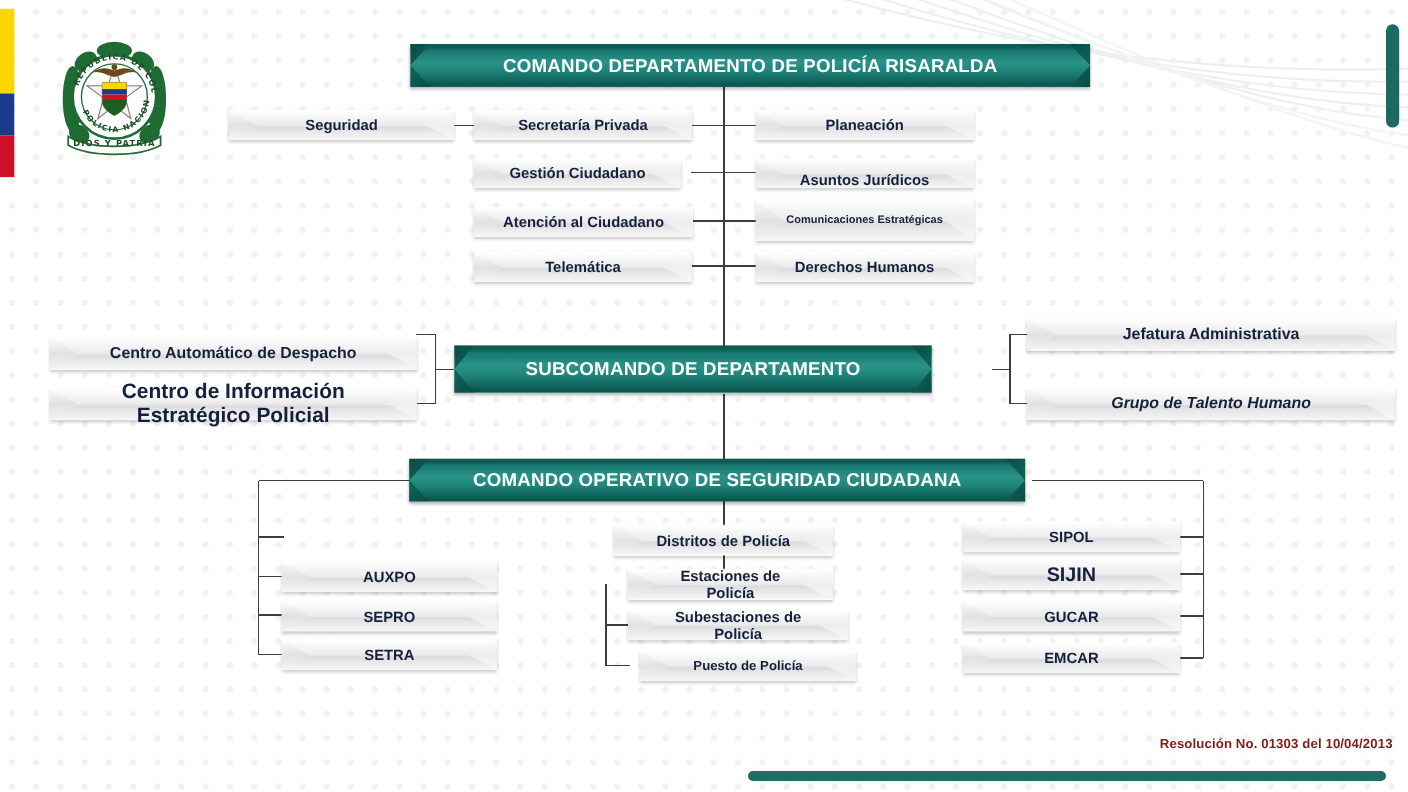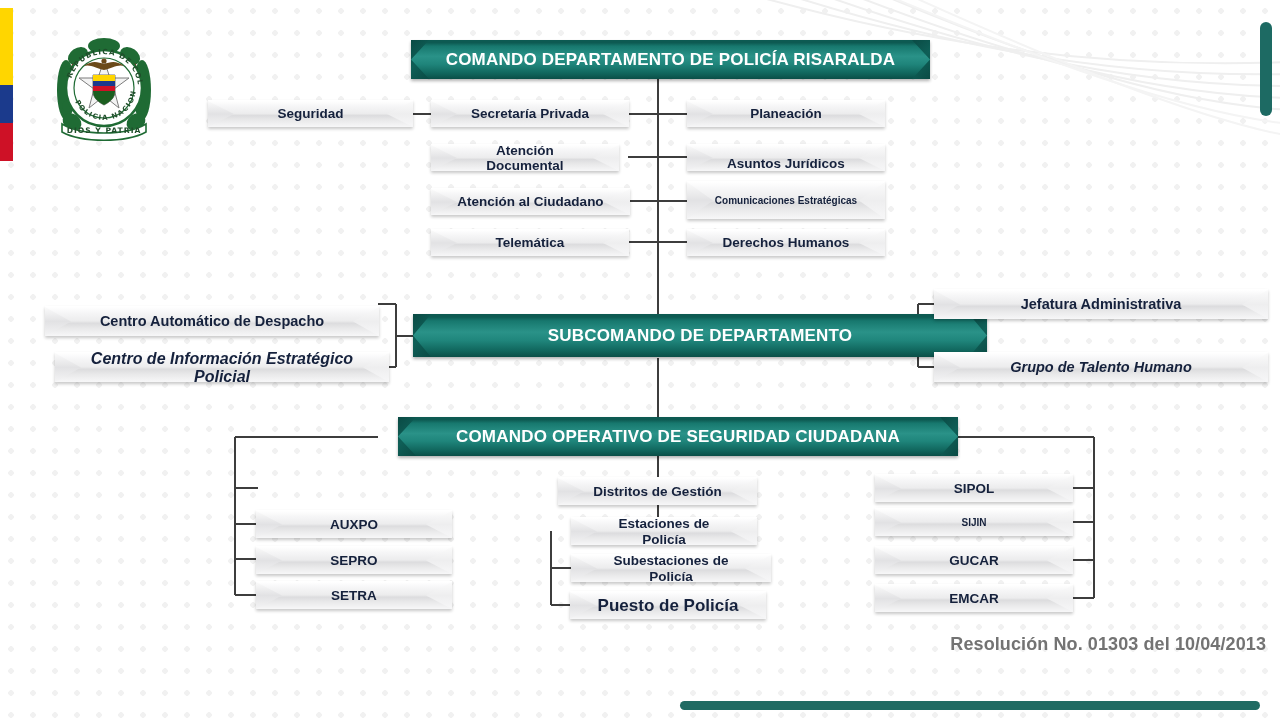--- a/index.html
+++ b/index.html
@@ -88,22 +88,22 @@
   }
   .node .chev-r{
     right:0;
     background:linear-gradient(to bottom,#fbfbfb 0%,#eeeeef 50%,#f7f7f8 100%);
     clip-path:polygon(100% 0, 100% 100%, 0 50%);
   }
   .node .lbl{position:relative;z-index:2;padding:0 26px;}
 
   
   #footer-note{
-    position:absolute;right:14px;top:634px;
-    font-size:18px;font-weight:bold;color:#737373;
+    position:absolute;right:14px;top:669px;
+    font-size:12px;font-weight:bold;color:#7f1d1d;
     letter-spacing:.1px;
   }
 
   
   #emblem{position:absolute;left:48px;top:30px;width:112px;height:122px;}
 </style>
 </head>
 <body>
 
 <div id="bg-dots"></div>
@@ -232,40 +232,40 @@
     <line x1="658" y1="503" x2="658" y2="531"></line>
 
     <line x1="551" y1="531" x2="551" y2="605"></line>
     <line x1="551" y1="568" x2="573" y2="568"></line>
     <line x1="551" y1="605" x2="573" y2="605"></line>
   </g>
 </svg>
 
 <div id="chart">
 
-  <div class="node-primary" style="left:411px;top:40px;width:519px;height:39px;font-size:17px;">
+  <div class="node-primary" style="left:373px;top:40px;width:618px;height:39px;font-size:17px;">
     <span>COMANDO DEPARTAMENTO DE POLICÍA RISARALDA</span>
   </div>
 
   <div class="node" style="left:431px;top:100px;width:198px;height:27px;font-size:13.5px;">
     <span class="chev-l"></span>
     <span class="chev-r"></span>
     <span class="lbl">Secretaría Privada</span>
   </div>
 
   <div class="node" style="left:208px;top:100px;width:205px;height:27px;font-size:13.5px;">
     <span class="chev-l"></span>
     <span class="chev-r"></span>
     <span class="lbl">Seguridad</span>
   </div>
 
   <div class="node" style="left:431px;top:144px;width:188px;height:27px;font-size:13.5px;">
     <span class="chev-l"></span>
     <span class="chev-r"></span>
-    <span class="lbl">Atención Documental</span>
+    <span class="lbl">Gestión Ciudadano</span>
   </div>
 
   <div class="node" style="left:431px;top:188px;width:199px;height:27px;font-size:13.5px;">
     <span class="chev-l"></span>
     <span class="chev-r"></span>
     <span class="lbl">Atención al Ciudadano</span>
   </div>
 
   <div class="node" style="left:431px;top:229px;width:198px;height:27px;font-size:13.5px;">
     <span class="chev-l"></span>
@@ -290,49 +290,49 @@
     <span class="chev-r"></span>
     <span class="lbl">Comunicaciones Estratégicas</span>
   </div>
 
   <div class="node" style="left:687px;top:229px;width:198px;height:27px;font-size:13.5px;">
     <span class="chev-l"></span>
     <span class="chev-r"></span>
     <span class="lbl">Derechos Humanos</span>
   </div>
 
-  <div class="node-primary" style="left:413px;top:314px;width:574px;height:43px;font-size:17px;">
+  <div class="node-primary" style="left:413px;top:314px;width:434px;height:43px;font-size:17px;">
     <span>SUBCOMANDO DE DEPARTAMENTO</span>
   </div>
 
   <div class="node" style="left:45px;top:277px;width:334px;height:30px;font-size:14.5px;margin-top:29px;">
     <span class="chev-l"></span>
     <span class="chev-r"></span>
     <span class="lbl">Centro Automático de Despacho</span>
   </div>
 
-  <div class="node" style="left:55px;top:352px;width:334px;height:30px;font-size:16px;font-style:italic;">
+  <div class="node" style="left:45px;top:352px;width:334px;height:30px;font-size:19px;">
     <span class="chev-l"></span>
     <span class="chev-r"></span>
     <span class="lbl">Centro de Información Estratégico Policial</span>
   </div>
 
   <div class="node" style="left:934px;top:289px;width:334px;height:30px;font-size:14.5px;">
     <span class="chev-l"></span>
     <span class="chev-r"></span>
     <span class="lbl">Jefatura Administrativa</span>
   </div>
 
   <div class="node" style="left:934px;top:352px;width:334px;height:30px;font-size:14.5px;font-style:italic;">
     <span class="chev-l"></span>
     <span class="chev-r"></span>
     <span class="lbl">Grupo de Talento Humano</span>
   </div>
 
-  <div class="node-primary" style="left:398px;top:417px;width:560px;height:39px;font-size:17px;">
+  <div class="node-primary" style="left:372px;top:417px;width:560px;height:39px;font-size:17px;">
     <span>COMANDO OPERATIVO DE SEGURIDAD CIUDADANA</span>
   </div>
 
   <div class="node" style="left:256px;top:510px;width:196px;height:28px;font-size:13.5px;">
     <span class="chev-l"></span>
     <span class="chev-r"></span>
     <span class="lbl">AUXPO</span>
   </div>
   <div class="node" style="left:256px;top:546px;width:196px;height:28px;font-size:13.5px;">
     <span class="chev-l"></span>
@@ -341,44 +341,44 @@
   </div>
   <div class="node" style="left:256px;top:581px;width:196px;height:28px;font-size:13.5px;">
     <span class="chev-l"></span>
     <span class="chev-r"></span>
     <span class="lbl">SETRA</span>
   </div>
 
   <div class="node" style="left:558px;top:477px;width:199px;height:28px;font-size:13.5px;">
     <span class="chev-l"></span>
     <span class="chev-r"></span>
-    <span class="lbl">Distritos de Gestión</span>
+    <span class="lbl">Distritos de Policía</span>
   </div>
   <div class="node" style="left:571px;top:517px;width:186px;height:28px;font-size:13.5px;">
     <span class="chev-l"></span>
     <span class="chev-r"></span>
     <span class="lbl">Estaciones de Policía</span>
   </div>
   <div class="node" style="left:571px;top:554px;width:200px;height:28px;font-size:13.5px;">
     <span class="chev-l"></span>
     <span class="chev-r"></span>
     <span class="lbl">Subestaciones de Policía</span>
   </div>
-  <div class="node" style="left:570px;top:591px;width:196px;height:28px;font-size:17px;">
+  <div class="node" style="left:582px;top:591px;width:196px;height:28px;font-size:12px;">
     <span class="chev-l"></span>
     <span class="chev-r"></span>
     <span class="lbl">Puesto de Policía</span>
   </div>
 
   <div class="node" style="left:875px;top:474px;width:198px;height:28px;font-size:13.5px;">
     <span class="chev-l"></span>
     <span class="chev-r"></span>
     <span class="lbl">SIPOL</span>
   </div>
-  <div class="node" style="left:875px;top:508px;width:198px;height:28px;font-size:10px;">
+  <div class="node" style="left:875px;top:508px;width:198px;height:28px;font-size:18px;">
     <span class="chev-l"></span>
     <span class="chev-r"></span>
     <span class="lbl">SIJIN</span>
   </div>
   <div class="node" style="left:875px;top:546px;width:198px;height:28px;font-size:13.5px;">
     <span class="chev-l"></span>
     <span class="chev-r"></span>
     <span class="lbl">GUCAR</span>
   </div>
   <div class="node" style="left:875px;top:584px;width:198px;height:28px;font-size:13.5px;">

